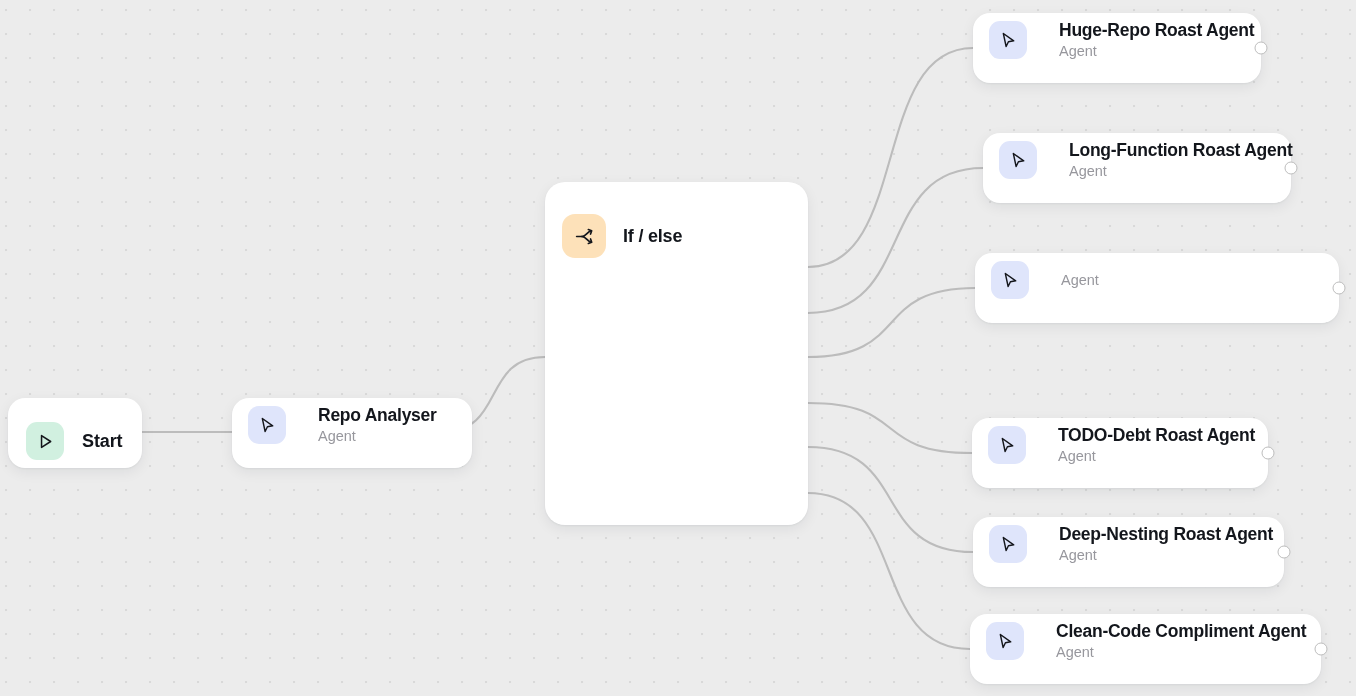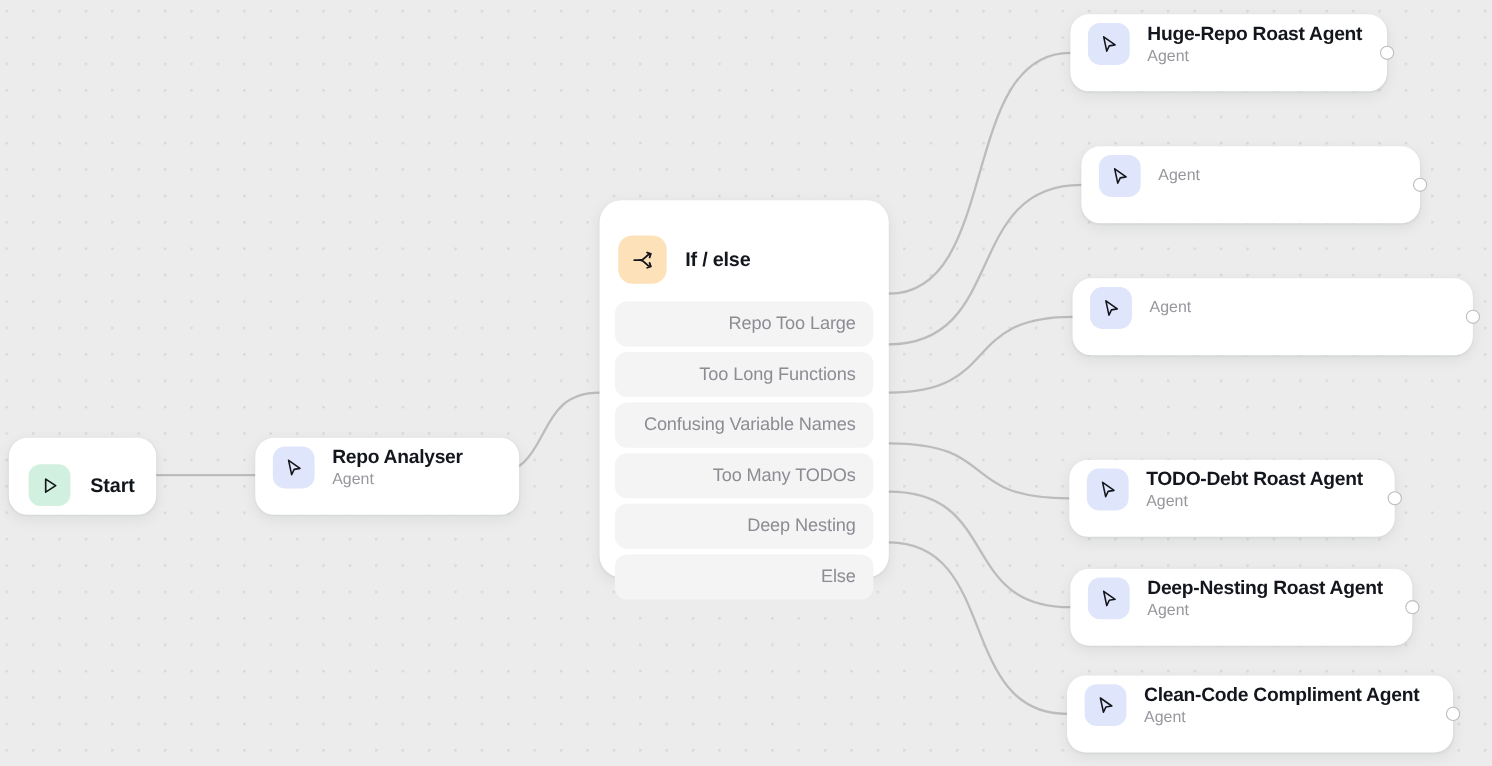--- a/index.html
+++ b/index.html
@@ -54,21 +54,21 @@
     font-weight: 700;
     color: #13161c;
     letter-spacing: -0.1px;
     white-space: nowrap;
   }
 
   
   .node-agent {
     display: flex;
     align-items: center;
-    gap: 16px;
+    gap: 32px;
     padding: 16px 34px 32px 16px;
   }
   .node-agent .text-wrap { display: flex; flex-direction: column; gap: 1px; }
   .node-agent .title {
     font-size: 17.5px;
     font-weight: 700;
     color: #13161c;
     letter-spacing: -0.25px;
     white-space: nowrap;
     line-height: 22px;
@@ -187,40 +187,20 @@
         <svg width="21" height="21" viewBox="0 0 24 24" fill="none" stroke="#14161b" stroke-width="1.9" stroke-linecap="round" stroke-linejoin="round">
           <path d="M3 12 L9 12"></path>
           <path d="M9 12 C14 12 15 6.5 19.4 5.6"></path>
           <path d="M9 12 C14 12 15 17.5 19.4 18.4"></path>
           <path d="M16.4 4.1 L20.2 5.4 L18.9 9.2"></path>
           <path d="M18.9 14.8 L20.2 18.6 L16.4 19.9"></path>
         </svg>
       </span>
       <span class="title">If / else</span>
     </div>
-    <div class="branch-rows" id="branch-rows">
-        <div class="branch-row">
-          <span class="label">Repo Too Large</span>
-        </div>
-        <div class="branch-row">
-          <span class="label">Too Long Functions</span>
-        </div>
-        <div class="branch-row">
-          <span class="label">Confusing Variable Names</span>
-        </div>
-        <div class="branch-row">
-          <span class="label">Too Many TODOs</span>
-        </div>
-        <div class="branch-row">
-          <span class="label">Deep Nesting</span>
-        </div>
-        <div class="branch-row">
-          <span class="label">Else</span>
-        </div>
-      </div>
   </div>
 
   <div id="agent-nodes">
       <div class="node node-agent" style="left: 973px; top: 13px; width: 288px; height: 70px;">
         <span class="badge badge-blue">
           <svg width="19" height="19" viewBox="0 0 24 24" fill="none" stroke="#14161b" stroke-width="1.8" stroke-linecap="round" stroke-linejoin="round">
             <path d="M5.5 3.2 L18.6 12.4 L11.9 13.5 L9.0 19.6 Z"></path>
           </svg>
         </span>
         <span class="text-wrap">
@@ -229,20 +209,21 @@
         </span>
         <span class="port"></span>
       </div>
       <div class="node node-agent" style="left: 983px; top: 133px; width: 308px; height: 70px;">
         <span class="badge badge-blue">
           <svg width="19" height="19" viewBox="0 0 24 24" fill="none" stroke="#14161b" stroke-width="1.8" stroke-linecap="round" stroke-linejoin="round">
             <path d="M5.5 3.2 L18.6 12.4 L11.9 13.5 L9.0 19.6 Z"></path>
           </svg>
         </span>
         <span class="text-wrap">
+          <span class="title">Long-Function Roast Agent</span>
           <span class="subtitle">Agent</span>
         </span>
         <span class="port"></span>
       </div>
       <div class="node node-agent" style="left: 975px; top: 253px; width: 364px; height: 70px;">
         <span class="badge badge-blue">
           <svg width="19" height="19" viewBox="0 0 24 24" fill="none" stroke="#14161b" stroke-width="1.8" stroke-linecap="round" stroke-linejoin="round">
             <path d="M5.5 3.2 L18.6 12.4 L11.9 13.5 L9.0 19.6 Z"></path>
           </svg>
         </span>

